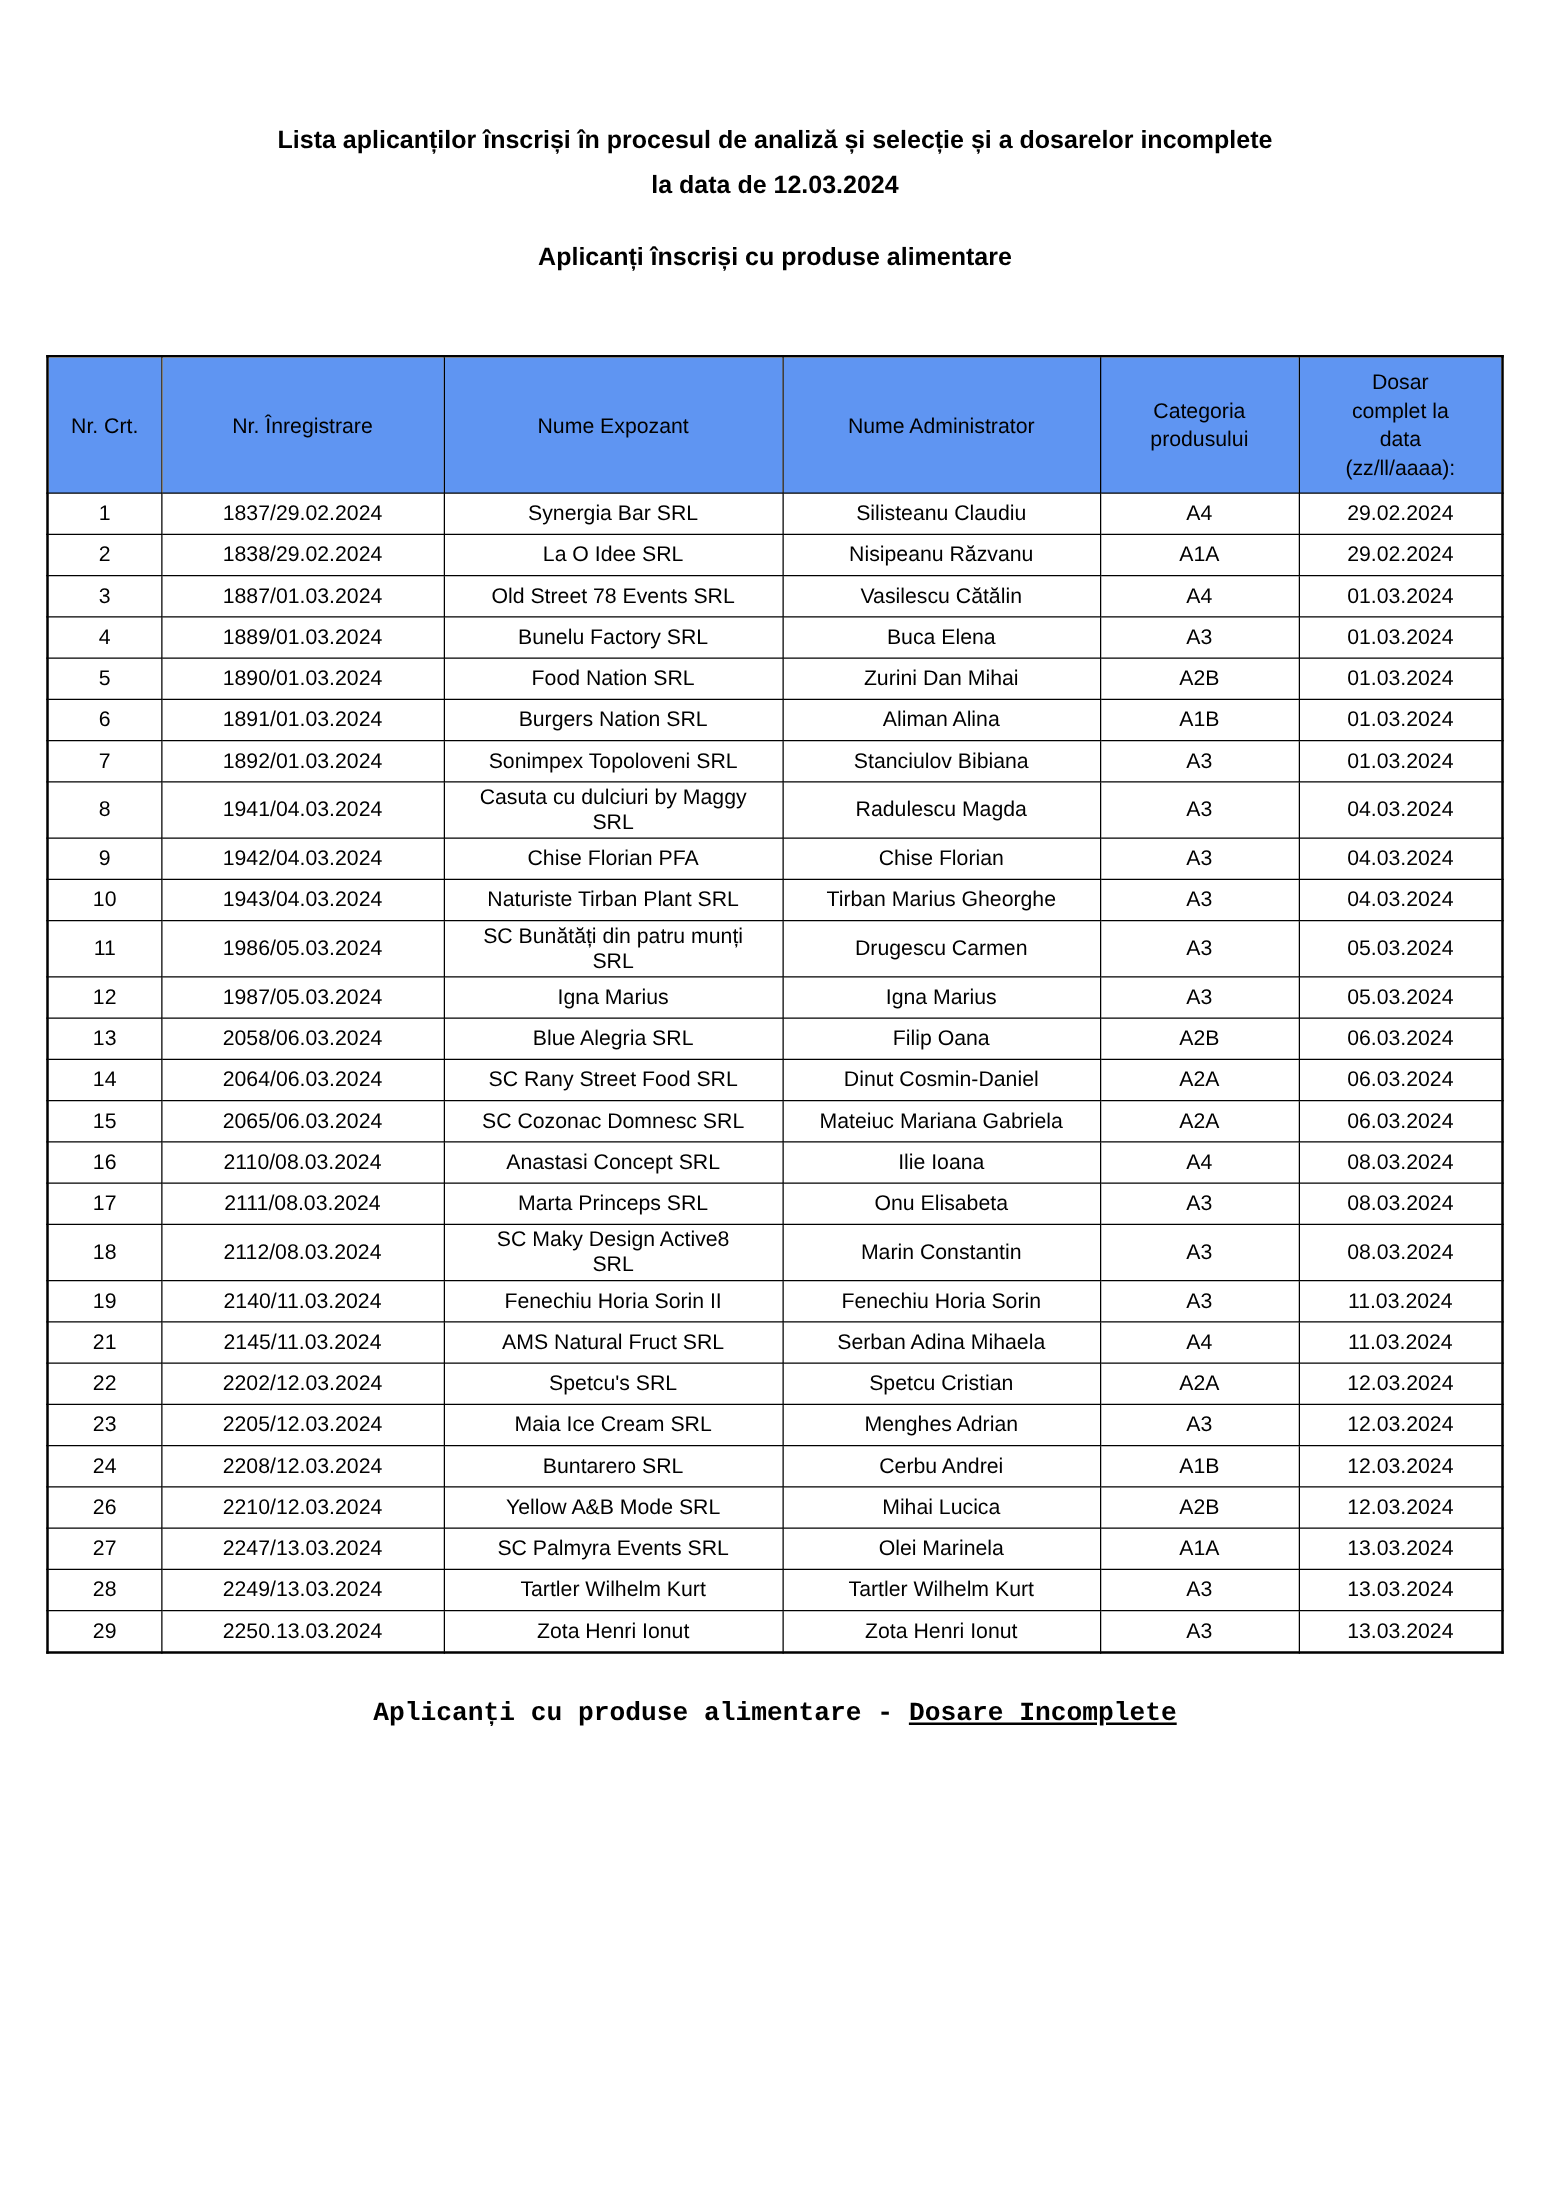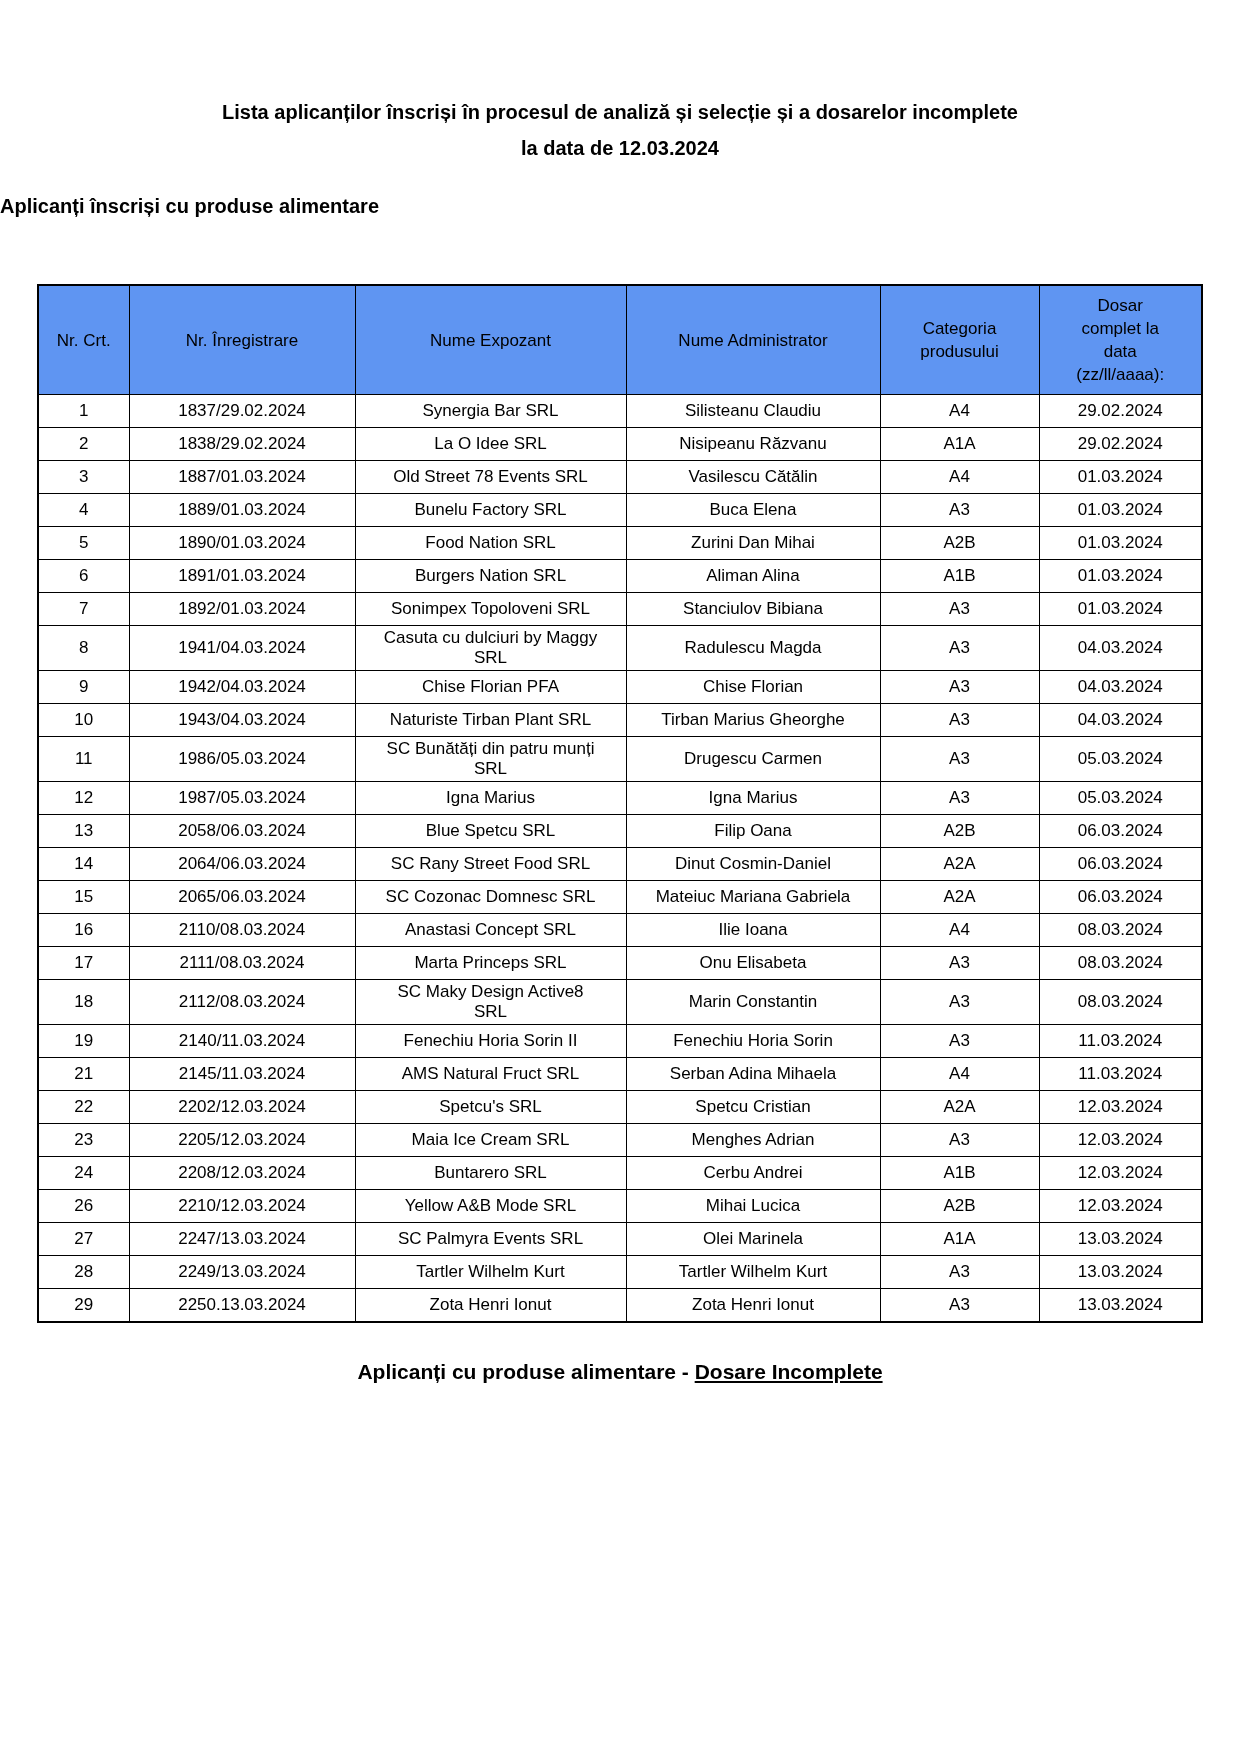--- a/index.html
+++ b/index.html
@@ -23,21 +23,21 @@
   }
   .doc-title {
     margin-top: 94px;
     text-align: center;
     font-weight: bold;
     font-size: 20px;
     line-height: 36px;
   }
   .section-title {
     margin-top: 28px;
-    text-align: left;
+    text-align: center;
     font-weight: bold;
     font-size: 20px;
     line-height: 24px;
   }
   table.applicants {
     margin: 66px auto 0 auto;
     width: 1164px;
     table-layout: fixed;
     border-collapse: collapse;
     border: 2.5px solid #000;
@@ -62,20 +62,21 @@
   }
   table.applicants tbody tr {
     height: 33px;
   }
   .footer-heading {
     margin-top: 36px;
     text-align: center;
     font-weight: bold;
     font-size: 21px;
     line-height: 26px;
+    font-family: Liberation Mono, monospace;
   }
   .footer-heading .underlined {
     text-decoration: underline;
   }
 </style>
 </head>
 <body>
 
 <div class="page">
 
@@ -204,21 +205,21 @@
           <td>12</td>
           <td>1987/05.03.2024</td>
           <td>Igna Marius</td>
           <td>Igna Marius</td>
           <td>A3</td>
           <td>05.03.2024</td>
         </tr>
         <tr>
           <td>13</td>
           <td>2058/06.03.2024</td>
-          <td>Blue Spetcu SRL</td>
+          <td>Blue Alegria SRL</td>
           <td>Filip Oana</td>
           <td>A2B</td>
           <td>06.03.2024</td>
         </tr>
         <tr>
           <td>14</td>
           <td>2064/06.03.2024</td>
           <td>SC Rany Street Food SRL</td>
           <td>Dinut Cosmin-Daniel</td>
           <td>A2A</td>

